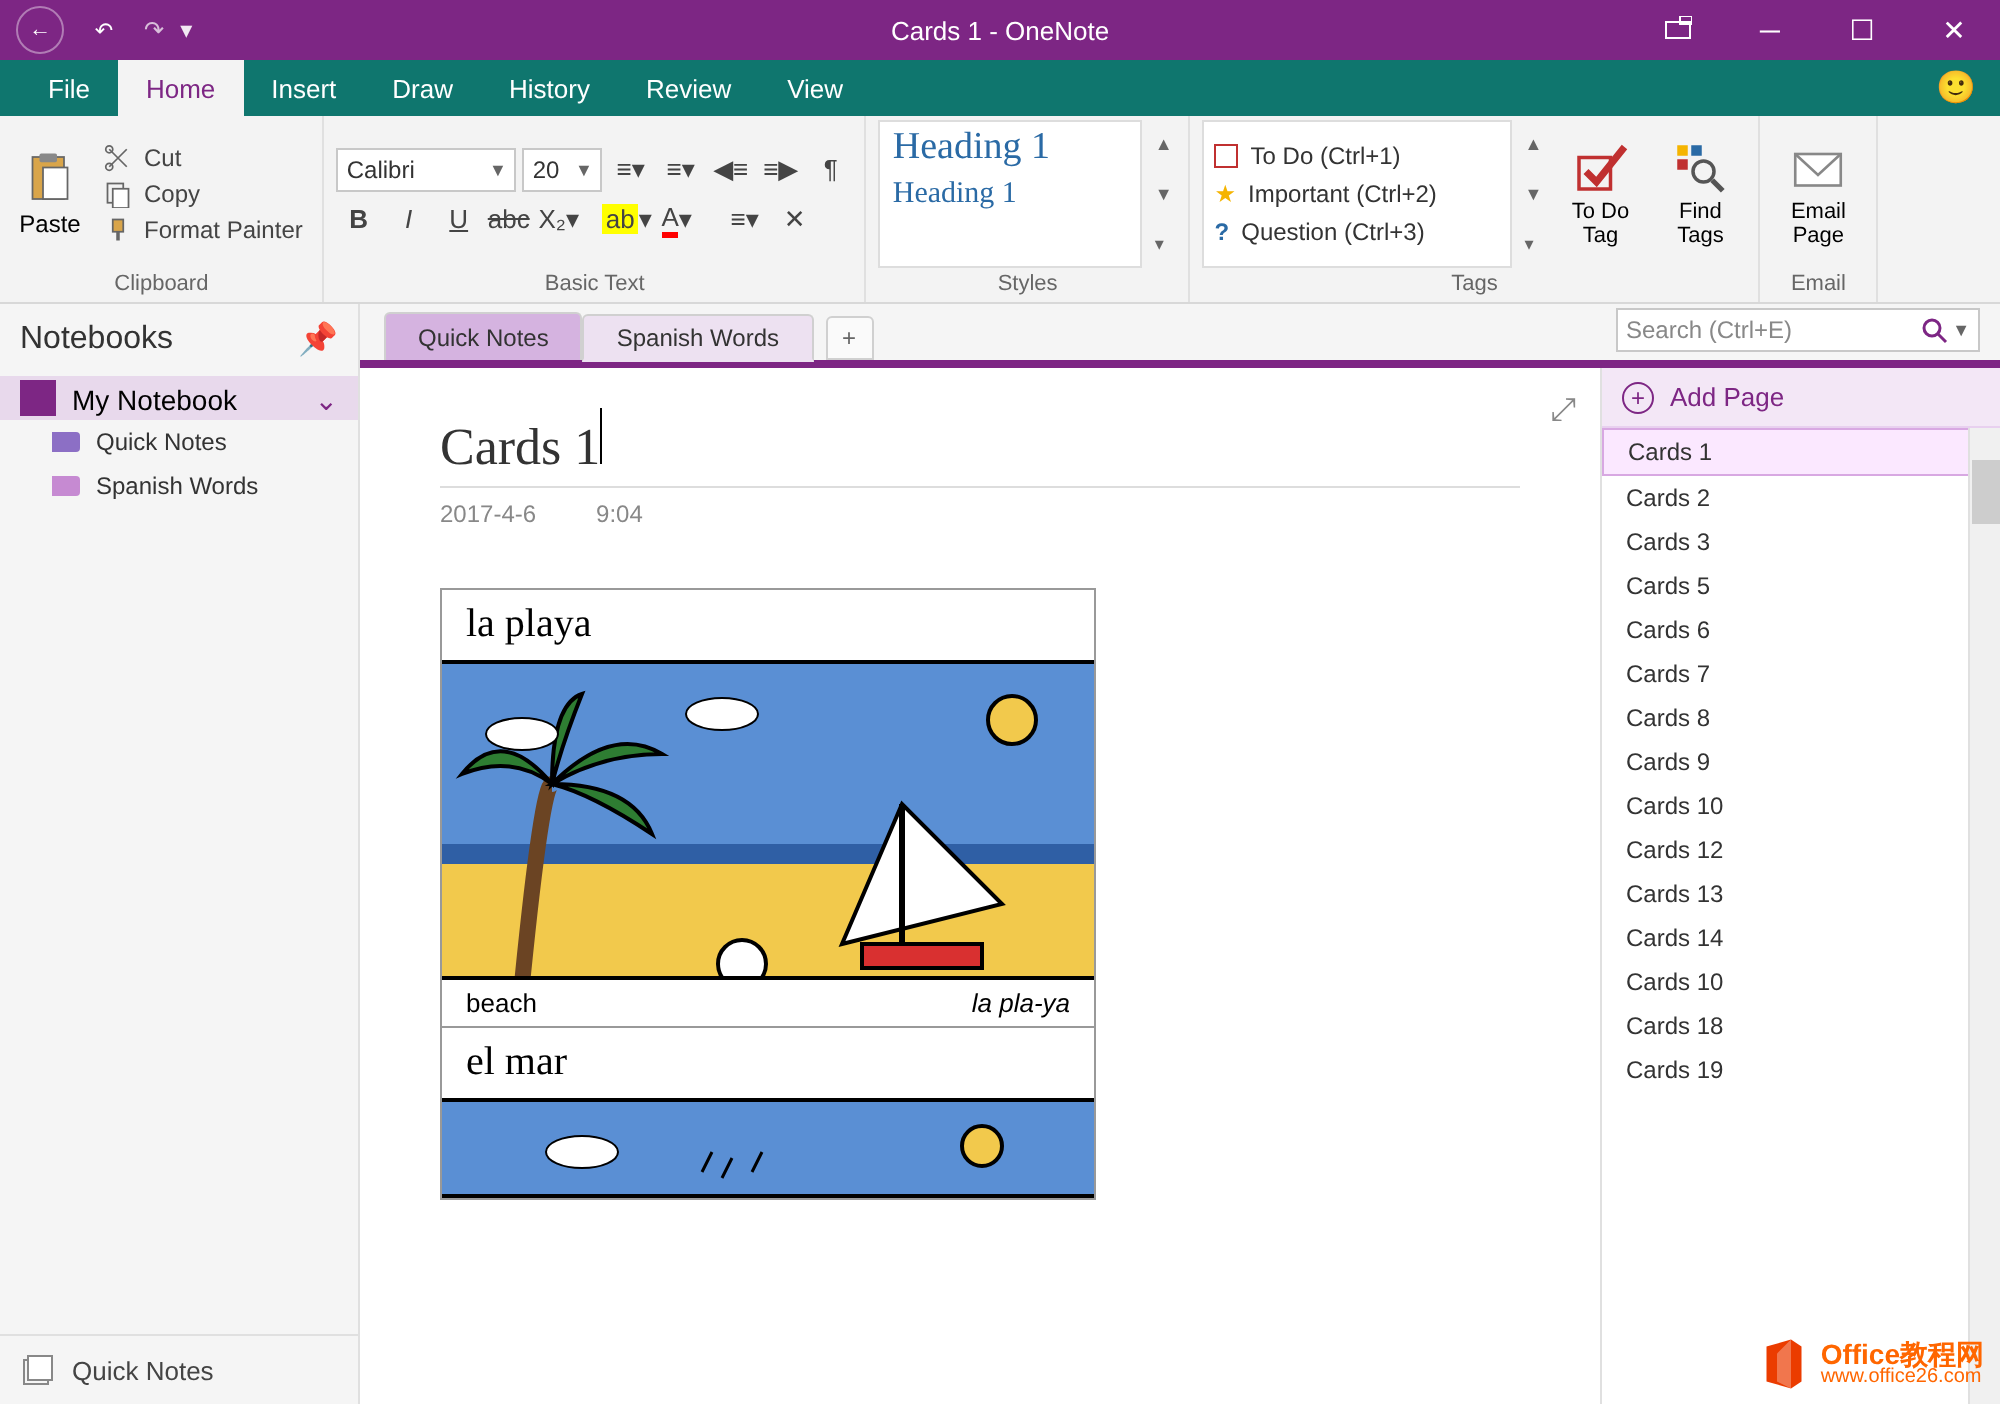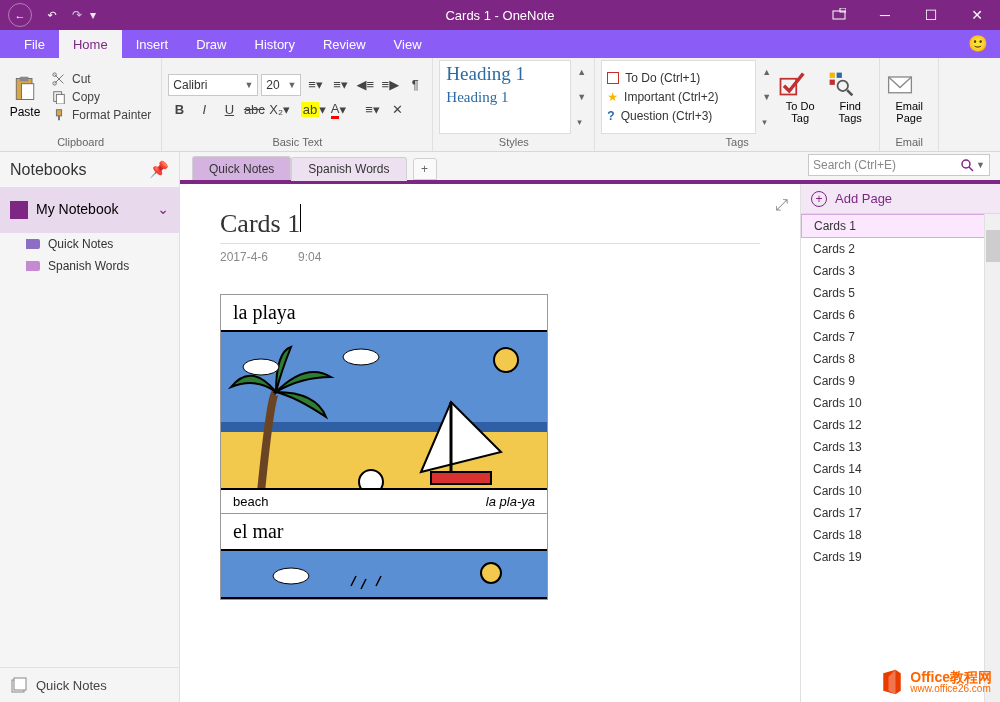--- a/index.html
+++ b/index.html
@@ -7,21 +7,21 @@
 
 
 .titlebar { height: 30px; background: #7D2684; color: #fff; display: flex; align-items: center; position: relative; }
 .tb-left { display: flex; align-items: center; gap: 8px; padding-left: 8px; }
 .tb-icon { width: 24px; height: 24px; display: flex; align-items: center; justify-content: center; border: 1px solid rgba(255,255,255,.4); border-radius: 50%; font-size: 11px; cursor: pointer; }
 .tb-title { position: absolute; left: 50%; transform: translateX(-50%); font-size: 13px; }
 .tb-right { position: absolute; right: 0; display: flex; }
 .tb-btn { width: 46px; height: 30px; display: flex; align-items: center; justify-content: center; cursor: pointer; font-size: 14px; }
 
 
-.menubar { height: 28px; background: #8b5cf6; display: flex; align-items: stretch; padding-left: 10px; position: relative; }
+.menubar { height: 28px; background: #0f766e; display: flex; align-items: stretch; padding-left: 10px; position: relative; }
 .menu-tab { padding: 0 14px; color: #fff; font-size: 13px; display: flex; align-items: center; cursor: pointer; }
 .menu-tab.active { background: #F3F3F3; color: #7D2684; }
 .emoji { position: absolute; right: 12px; top: 4px; font-size: 16px; }
 
 
 .ribbon { height: 94px; background: #F3F3F3; border-bottom: 1px solid #d8d8d8; display: flex; }
 .group { border-right: 1px solid #e0e0e0; display: flex; flex-direction: column; padding: 2px 6px 0; }
 .group-body { flex: 1; display: flex; gap: 4px; }
 .group-label { text-align: center; color: #666; font-size: 11px; padding: 2px 0 3px; }
 .paste-col { display: flex; flex-direction: column; align-items: center; justify-content: center; width: 38px; cursor: pointer; }
@@ -32,31 +32,31 @@
 .clip-item svg { width: 14px; height: 14px; }
 .row { display: flex; align-items: center; gap: 3px; }
 .font-box { height: 22px; border: 1px solid #c8c8c8; background: #fff; display: flex; align-items: center; padding: 0 4px; font-size: 12px; color: #333; cursor: pointer; }
 .bt { width: 22px; height: 22px; display: flex; align-items: center; justify-content: center; color: #444; cursor: pointer; font-size: 13px; }
 .styles-col { width: 132px; }
 .style-h1 { color: #2A6AA5; font-size: 19px; font-family: "Calibri Light"; padding: 2px 6px; cursor: pointer; }
 .style-h2 { color: #2A6AA5; font-size: 15px; font-family: "Calibri Light"; padding: 2px 6px; cursor: pointer; }
 .tags-col { width: 155px; display: flex; flex-direction: column; justify-content: center; gap: 1px; }
 .tag-item { display: flex; align-items: center; gap: 6px; font-size: 12px; color: #333; padding: 1px 4px; cursor: pointer; border: 1px solid transparent; }
 .tag-check { width: 12px; height: 12px; border: 1px solid #c03030; background: #fff; }
-.big-btn { display: flex; flex-direction: column; align-items: flex-start; justify-content: center; width: 46px; cursor: pointer; font-size: 11px; text-align: center; gap: 2px; }
+.big-btn { display: flex; flex-direction: column; align-items: center; justify-content: center; width: 46px; cursor: pointer; font-size: 11px; text-align: center; gap: 2px; }
 .big-btn svg { width: 28px; height: 28px; }
 
 
 .main { display: flex; height: 550px; }
 
 
 .sidebar { width: 191px; background: #F5F5F5; border-right: 1px solid #e0e0e0; display: flex; flex-direction: column; }
 .sb-head { display: flex; align-items: center; justify-content: space-between; padding: 8px 10px; font-size: 16px; color: #333; }
 .pin { color: #888; cursor: pointer; }
-.nb-row { display: flex; align-items: flex-start; gap: 8px; background: #E8D9EC; padding: 14px 10px; font-size: 14px; cursor: pointer; }
+.nb-row { display: flex; align-items: flex-end; gap: 8px; background: #E8D9EC; padding: 2px 10px; font-size: 14px; cursor: pointer; }
 .nb-icon { width: 18px; height: 18px; background: #7D2684; }
 .sect { display: flex; align-items: center; gap: 8px; padding: 4px 10px 4px 26px; font-size: 12px; color: #333; cursor: pointer; }
 .sect-icon { width: 14px; height: 10px; border-radius: 0 2px 2px 0; }
 .sb-bottom { margin-top: auto; border-top: 1px solid #e0e0e0; padding: 8px 10px; display: flex; align-items: center; gap: 8px; font-size: 13px; cursor: pointer; color: #444; }
 
 
 .content { flex: 1; display: flex; flex-direction: column; background: #fff; }
 .tabstrip { height: 28px; background: #F5F5F5; display: flex; align-items: end; padding-left: 12px; gap: 0; position: relative; }
 .page-tab { height: 24px; padding: 0 16px; display: flex; align-items: center; font-size: 12px; border-radius: 3px 3px 0 0; cursor: pointer; border: 1px solid #d0d0d0; border-bottom: none; color: #333; }
 .pt-quick { background: #D5B3E0; }
@@ -390,21 +390,20 @@
             <div class="pl-item">Cards 5</div>
             <div class="pl-item">Cards 6</div>
             <div class="pl-item">Cards 7</div>
             <div class="pl-item">Cards 8</div>
             <div class="pl-item">Cards 9</div>
             <div class="pl-item">Cards 10</div>
             <div class="pl-item">Cards 12</div>
             <div class="pl-item">Cards 13</div>
             <div class="pl-item">Cards 14</div>
             <div class="pl-item">Cards 10</div>
-            <div class="pl-item">Cards 17</div>
             <div class="pl-item">Cards 18</div>
             <div class="pl-item">Cards 19</div>
             <div class="pl-scrollbar">
               <div class="pl-thumb"></div>
             </div>
         </div>
       </div>
     </div>
   </div>
 </div>

